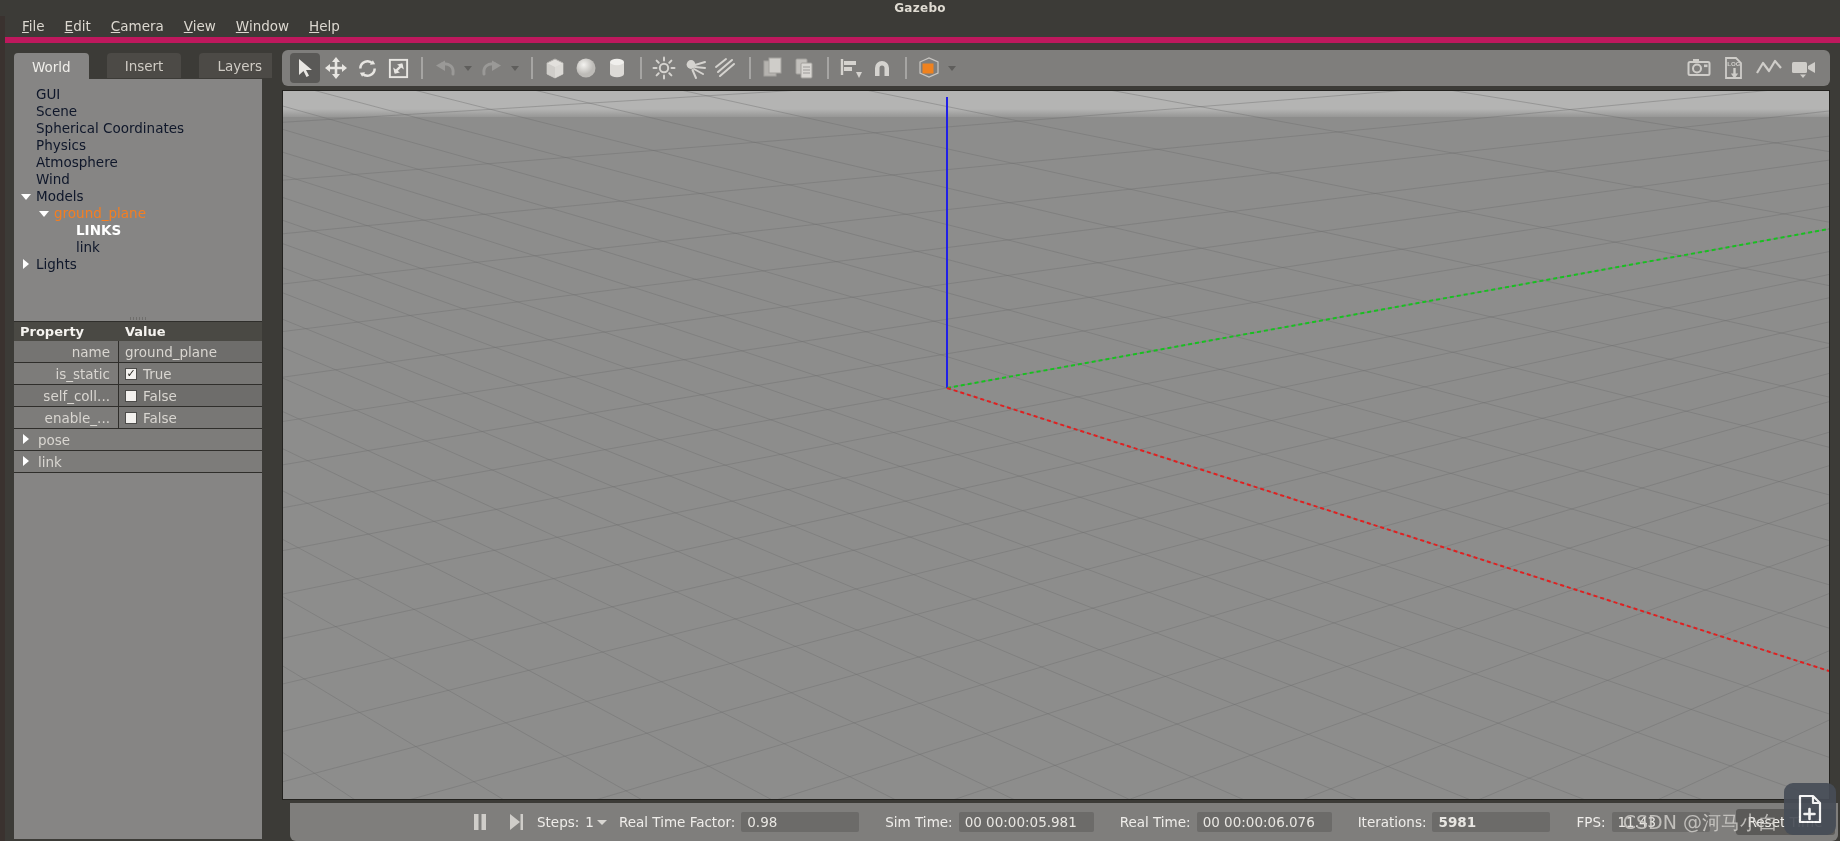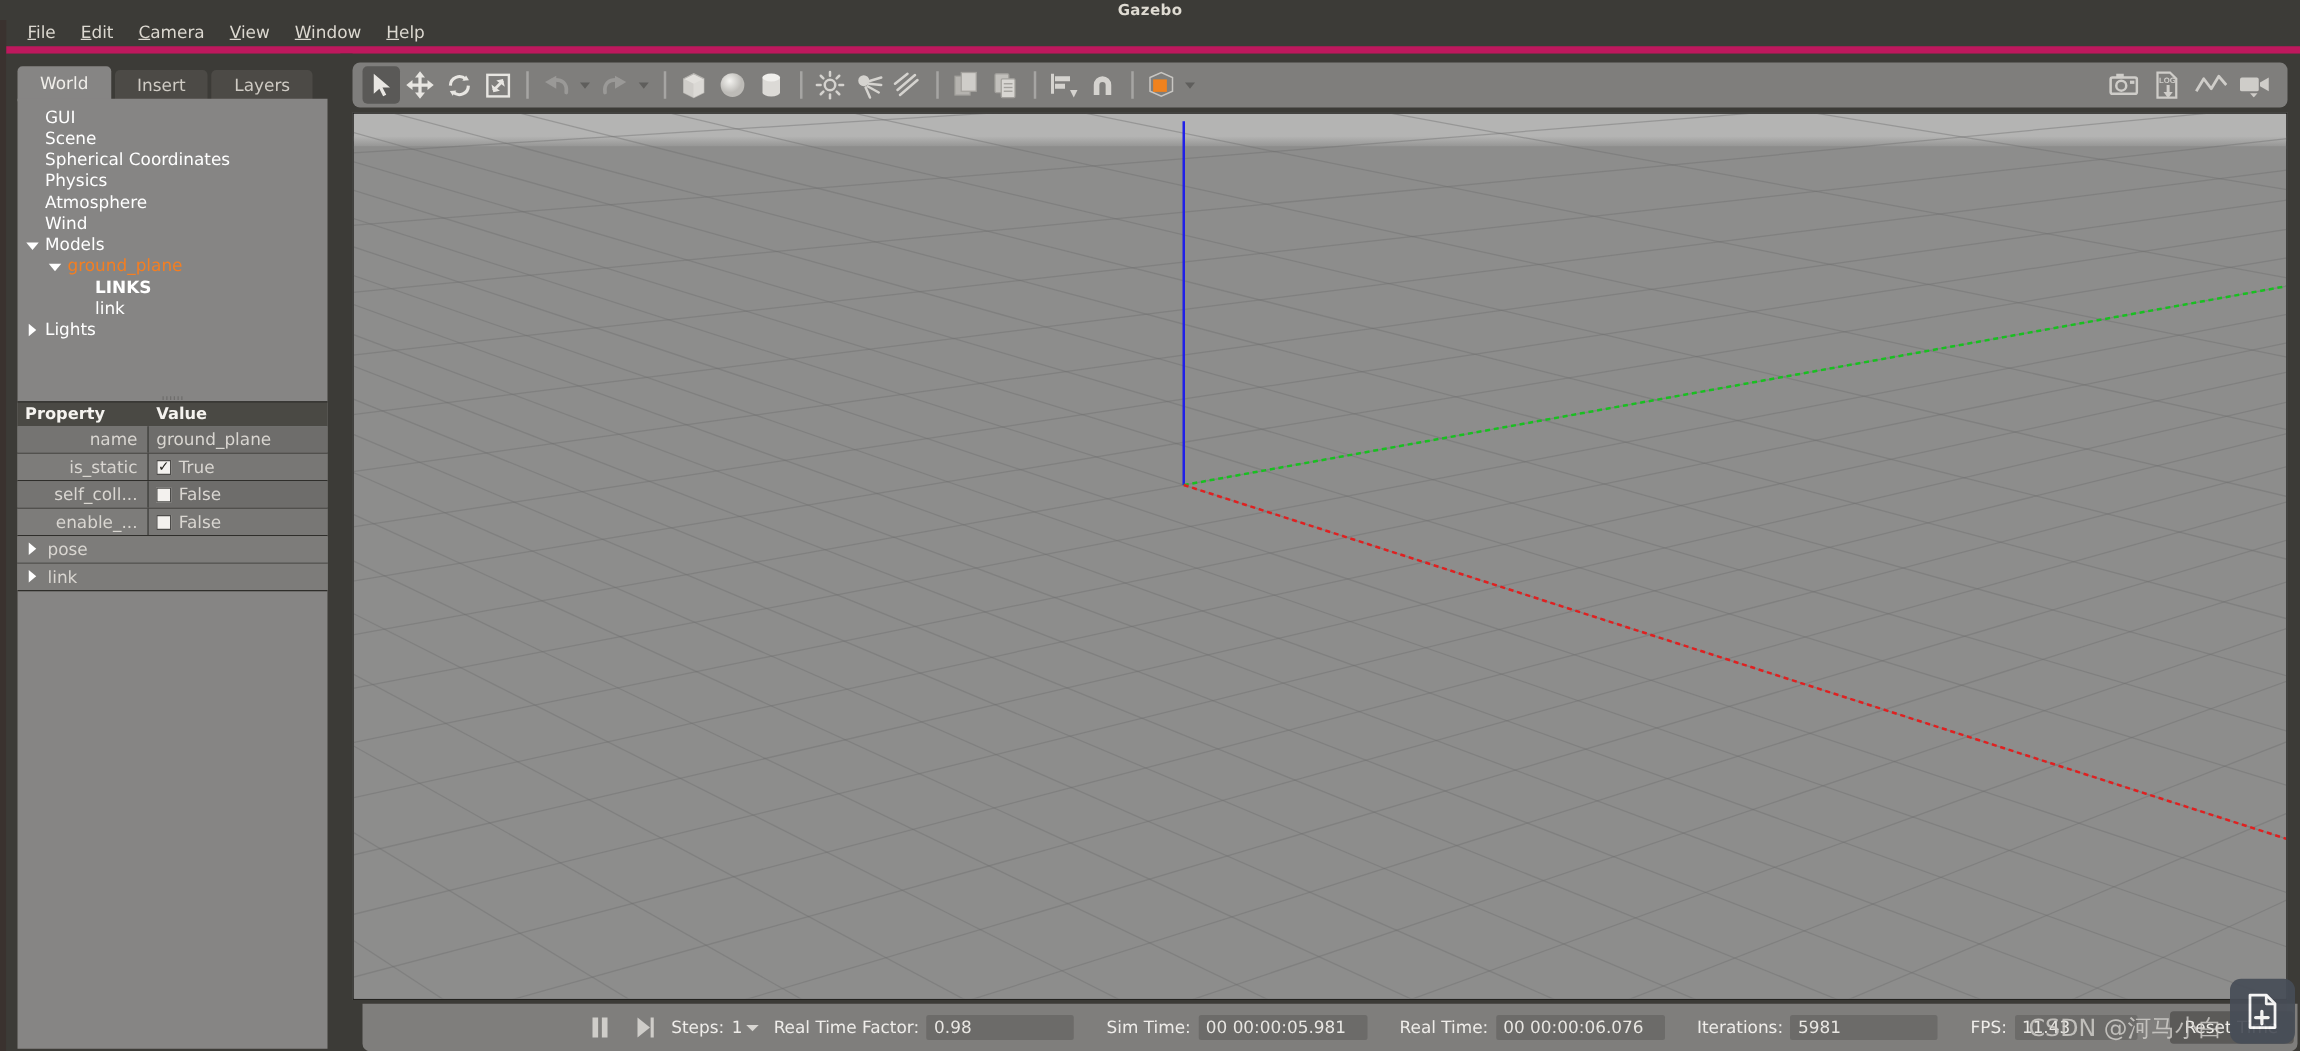--- a/index.html
+++ b/index.html
@@ -59,21 +59,21 @@
   
   .leftpanel {
     position: absolute;
     left: 5px; top: 43px;
     width: 268px; height: 798px;
     background: #3c3b37;
   }
   .tabs {
     position: absolute; left: 9px; top: 10px;
     height: 28px;
-    display: flex; align-items: flex-end;
+    display: flex;  gap: 15px;
   }
   .tab {
     height: 25px;
     padding: 0 18px;
     display: flex; align-items: center;
     color: #cfcbc4;
     font-size: 13.5px;
     background: #4c4a46;
     border-top-left-radius: 4px;
     border-top-right-radius: 4px;
@@ -96,21 +96,21 @@
   .tree {
     position: absolute; left: 0; top: 0;
     width: 248px;
     padding-top: 6px;
     box-sizing: border-box;
   }
   .tree-row {
     display: flex; align-items: center;
     height: 17px;
     font-size: 13.5px;
-    color: #ffffff;
+    color: #0f172a;
     cursor: default;
     padding-left: 22px;
     box-sizing: border-box;
     white-space: nowrap;
   }
   .tree-row.lvl1 { padding-left: 40px; }
   .tree-row.lvl2 { padding-left: 62px; }
   .tree-row .arrow {
     width: 12px; height: 12px;
     margin-left: -16px; margin-right: 4px;
@@ -341,21 +341,21 @@
     padding: 0 6px;
     margin-right: 26px;
     border-radius: 2px;
     box-sizing: border-box;
     white-space: nowrap;
     flex: 0 0 auto;
   }
   .sb-field.w-rtf { width: 118px; }
   .sb-field.w-sim { width: 135px; }
   .sb-field.w-real { width: 135px; }
-  .sb-field.w-iter { width: 118px; }
+  .sb-field.w-iter { width: 118px; font-weight: bold; }
   .sb-field.w-fps { width: 98px; }
   .steps-val {
     color: #efedea; font-size: 13.5px; margin-right: 3px; flex: 0 0 auto;
   }
   .steps-caret {
     width: 10px; height: 10px; margin-right: 12px;
     position: relative; flex: 0 0 auto;
   }
   .steps-caret::after {
     content: "";

